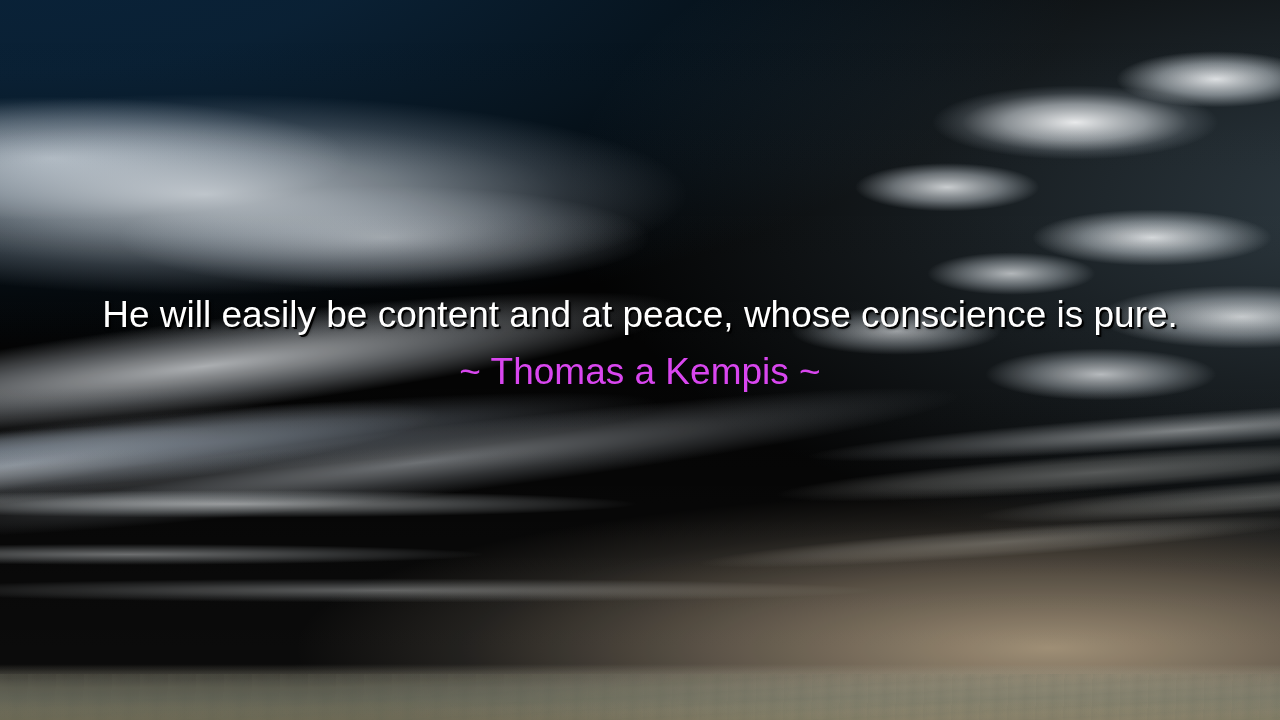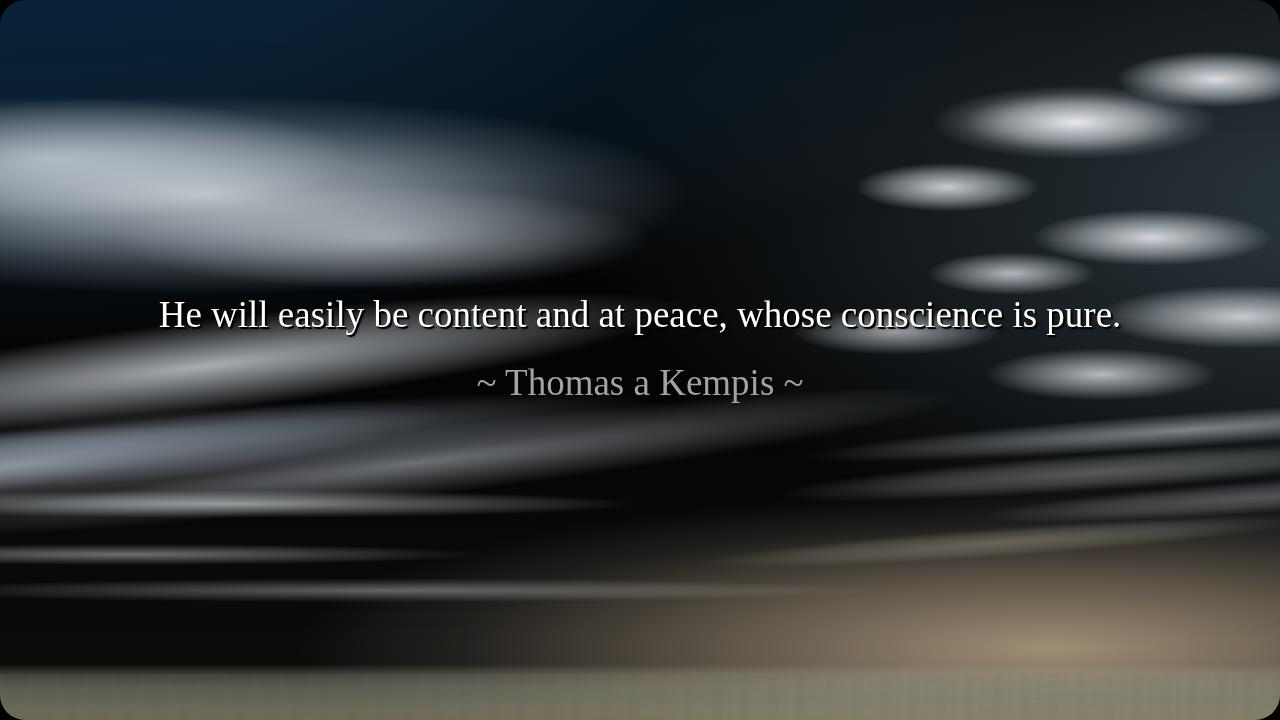--- a/index.html
+++ b/index.html
@@ -9,22 +9,21 @@
     height: 720px;
     overflow: hidden;
     background: #000;
   }
 
   #stage {
     position: relative;
     width: 1280px;
     height: 720px;
     overflow: hidden;
-    font-family: Liberation Serif, serif;
-    border-radius: 25px;
+    font-family: Liberation Sans, sans-serif;
   }
 
   
 
   .sky-layer {
     position: absolute;
     inset: 0;
     pointer-events: none;
   }
 
@@ -264,24 +263,24 @@
     letter-spacing: 0px;
     text-shadow:
        2px 2px 0px rgba(0,0,0,0.92),
        1px 1px 0px rgba(0,0,0,0.85),
        2px 2px 3px rgba(0,0,0,0.55);
     margin: 0;
     white-space: normal;
   }
 
   #quote-attribution {
-    margin-top: 22px;
+    margin-top: 11px;
     font-size: 37px;
     line-height: 44px;
-    color: #a3a3a3;
+    color: #d946ef;
     font-weight: normal;
     text-shadow: none;
   }
 </style>
 </head>
 <body>
 
 <div id="stage">
 
   <div class="sky-layer" id="sky-base"></div>

